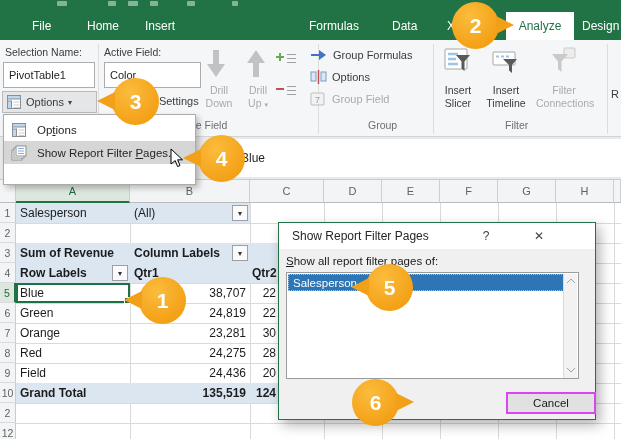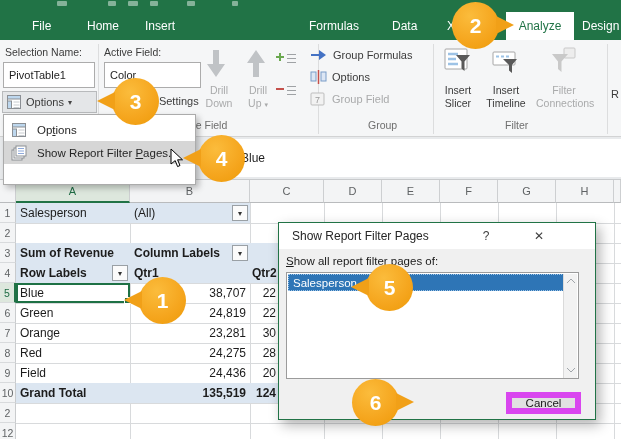--- a/index.html
+++ b/index.html
@@ -74,21 +74,21 @@
   .dlist{position:absolute;left:7px;top:49px;width:293px;height:107px;background:#fff;
          border:1px solid #9B9B9B;box-sizing:border-box;}
   .dsel{position:absolute;left:1px;top:1px;width:276px;height:17px;background:#2E75B6;
         border:1px dotted #9DC3E6;box-sizing:border-box;color:#fff;font-size:11.5px;
         display:flex;align-items:center;padding-left:4px;}
   .dscroll{position:absolute;right:1px;top:1px;width:14px;height:104px;background:#F2F2F2;
            border-left:1px solid #DADADA;box-sizing:border-box;}
   .dbtn{position:absolute;top:169px;height:22px;background:#E1E1E1;font-size:11.5px;color:#1A1A1A;
         display:flex;align-items:center;justify-content:center;box-sizing:border-box;}
   .dbtn.ok{left:136px;width:77px;border:2px solid #0078D7;box-shadow:inset 0 0 0 1px #8E8E8E;}
-  .dbtn.cancel{left:227px;width:75px;border:6px solid #d946ef;}
+  .dbtn.cancel{left:227px;width:90px;border:2px solid #d946ef;}
   
   .callout{position:absolute;width:47px;height:47px;border-radius:50%;
            background:radial-gradient(circle at 38% 30%, #FBBC3C 0%, #F5A51D 60%, #EC9A07 100%);
            color:#fff;font-size:21px;font-weight:bold;display:flex;align-items:center;
            justify-content:center;z-index:40;}
   .tailL{position:absolute;left:-15px;top:14px;width:0;height:0;
          border-top:9px solid transparent;border-bottom:9px solid transparent;
          border-right:18px solid #F1A018;}
   .tailR{position:absolute;right:-15px;top:14px;width:0;height:0;
          border-top:9px solid transparent;border-bottom:9px solid transparent;

